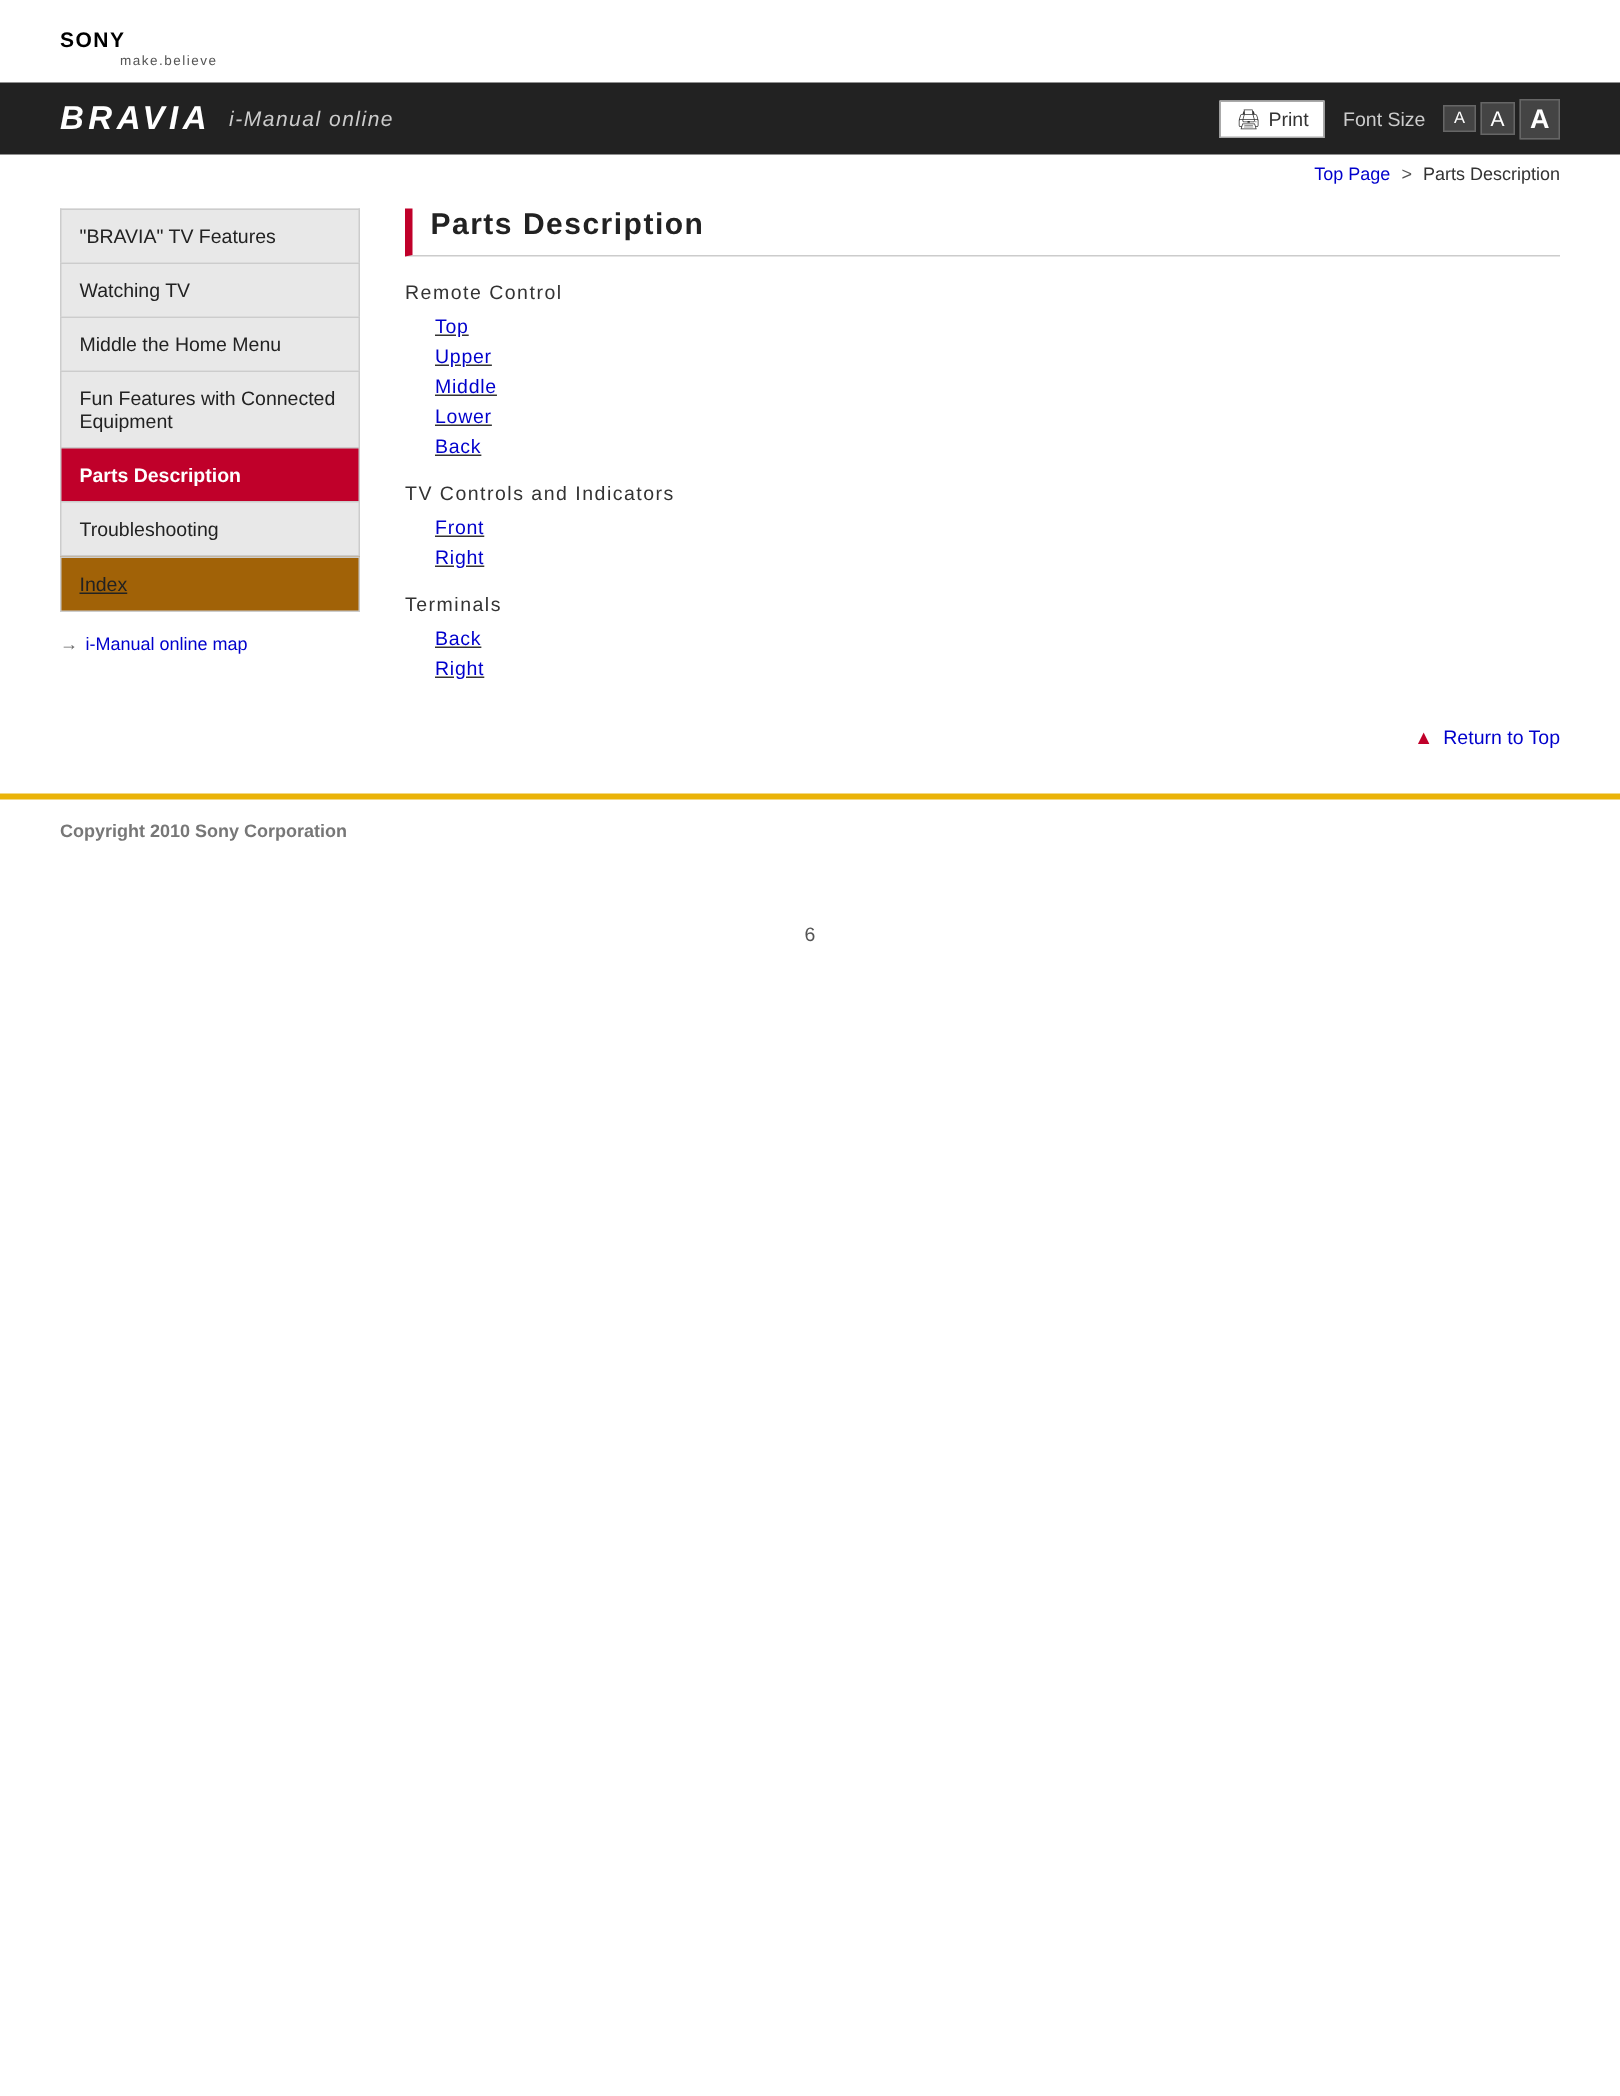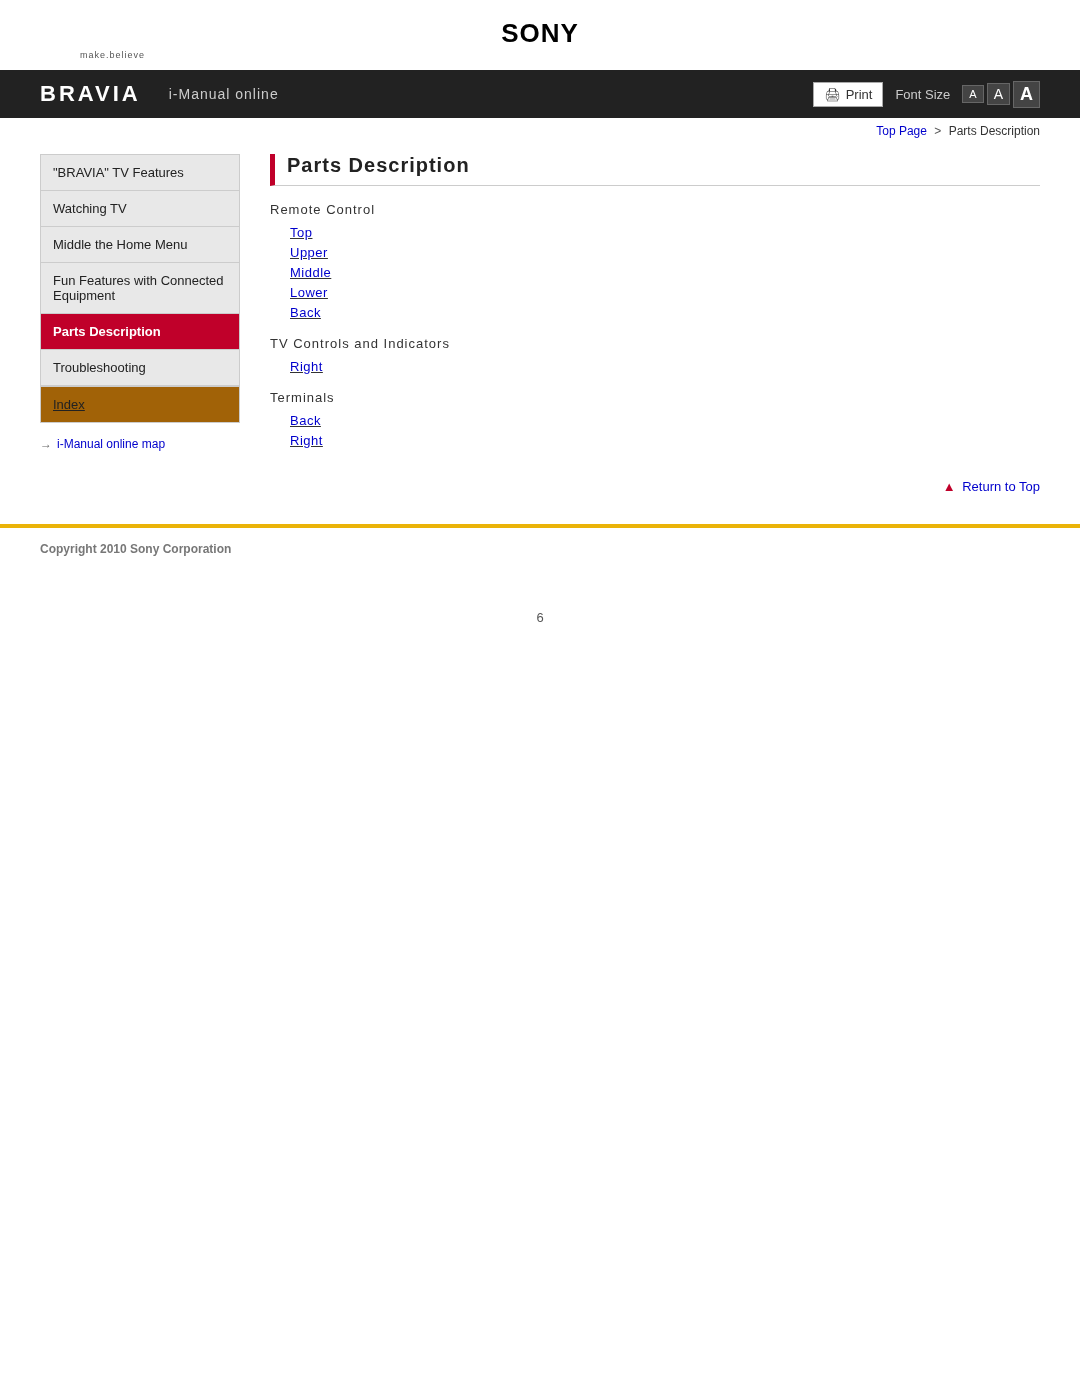--- a/index.html
+++ b/index.html
@@ -10,26 +10,25 @@
       color: #333;
       width: 1080px;
       min-height: 1397px;
     }
 
     
     .logo-area {
       padding: 18px 40px 10px 40px;
     }
     .sony-logo {
-      font-size: 26px;
+      font-size: 14px;
       font-weight: 900;
       letter-spacing: 1px;
       color: #000;
       font-family: Arial Black, sans-serif;
-      text-align: center;
     }
     .sony-tagline {
       font-size: 9px;
       color: #555;
       letter-spacing: 1px;
       margin-top: 1px;
       padding-left: 40px;
     }
 
     
@@ -37,21 +36,22 @@
       background: #222;
       display: flex;
       align-items: center;
       justify-content: space-between;
       padding: 0 40px;
       height: 48px;
     }
     .bravia-title {
       display: flex;
       align-items: center;
-      gap: 28px;
+      gap: 12px;
+      font-style: italic;
     }
     .bravia-text {
       font-size: 22px;
       font-weight: 900;
       color: #fff;
       letter-spacing: 3px;
       font-family: Arial Black, sans-serif;
     }
     .bravia-subtitle {
       font-size: 14px;
@@ -305,20 +305,21 @@
         <a href="#">Upper</a>
         <a href="#">Middle</a>
         <a href="#">Lower</a>
         <a href="#">Back</a>
       </div>
     </div>
 
     <div class="content-section">
       <div class="section-label">TV Controls and Indicators</div>
       <div class="sub-links">
+        <a href="#">Front</a>
         <a href="#">Right</a>
       </div>
     </div>
 
     <div class="content-section">
       <div class="section-label">Terminals</div>
       <div class="sub-links">
         <a href="#">Back</a>
         <a href="#">Right</a>
       </div>

